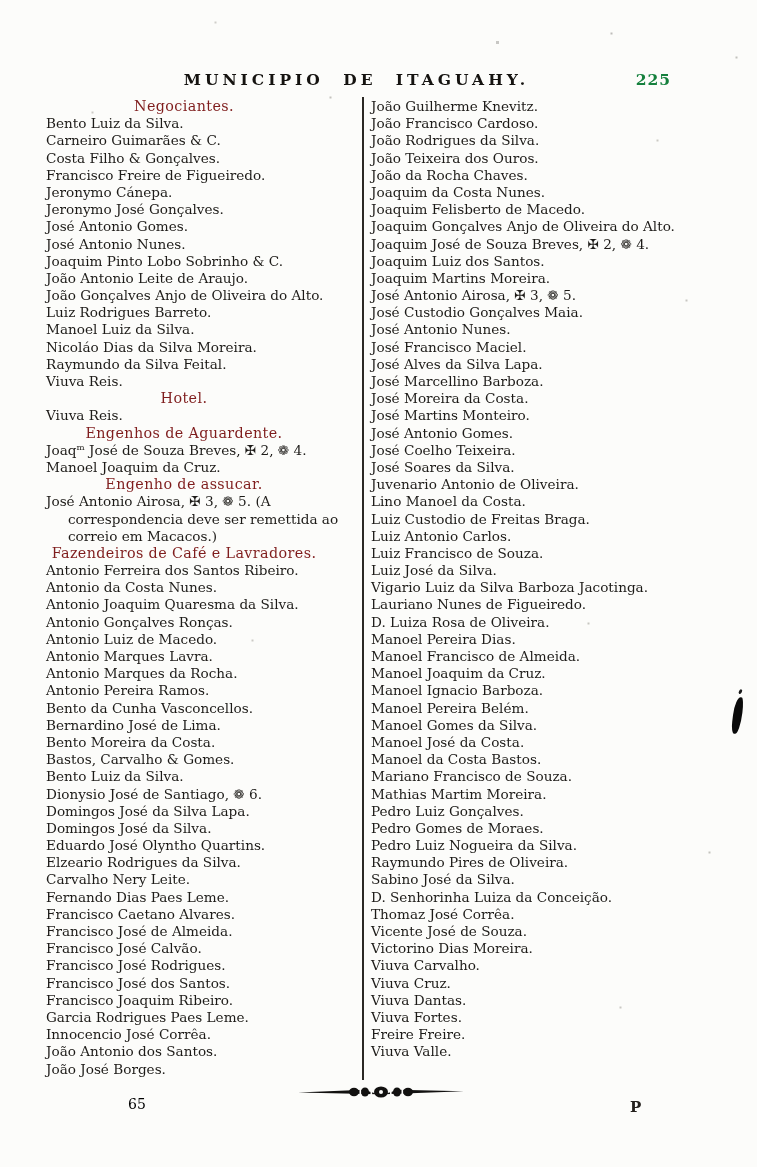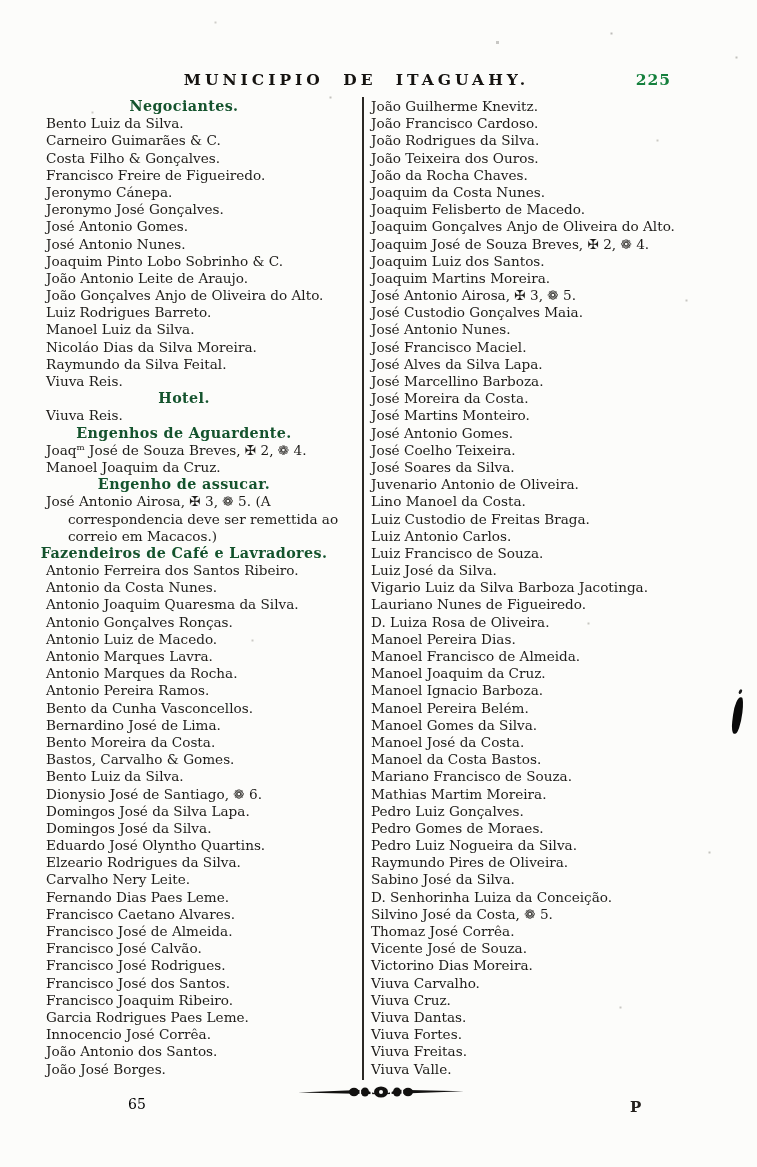--- a/index.html
+++ b/index.html
@@ -26,23 +26,23 @@
   }
   .col-divider{
     position:absolute;left:362px;top:97px;
     width:1.6px;height:983px;
     background:#2b2824;
   }
   .col{position:absolute;top:98px;font-size:13.6px;line-height:17.18px;}
   .col-left{left:8px;width:352px;}
   .col-right{left:366px;width:386px;}
   .heading{
-    font-weight:bold;text-align:center;
+    font-weight:normal;text-align:center;
     font-size:14.3px;letter-spacing:.4px;
-    color:#14532d;
+    color:#7f1d1d;
   }
   .col-left .entry{padding-left:60px;text-indent:-22px;}
   .col-right .entry{padding-left:5px;}
   .entry{white-space:normal;}
   .footer-sig-left{position:absolute;left:128px;top:1096px;font-size:14px;color:#000000;}
   .footer-sig-right{position:absolute;left:630px;top:1098px;font-size:15px;font-weight:bold;color:#24211d;}
   .ornament{position:absolute;left:298px;top:1085px;width:166px;height:14px;}
   .ink-smudge{
     position:absolute;left:733px;top:697px;width:9px;height:37px;
     background:#0a0a0a;
@@ -173,29 +173,28 @@
       <div class="entry">Manoel José da Costa.</div>
       <div class="entry">Manoel da Costa Bastos.</div>
       <div class="entry">Mariano Francisco de Souza.</div>
       <div class="entry">Mathias Martim Moreira.</div>
       <div class="entry">Pedro Luiz Gonçalves.</div>
       <div class="entry">Pedro Gomes de Moraes.</div>
       <div class="entry">Pedro Luiz Nogueira da Silva.</div>
       <div class="entry">Raymundo Pires de Oliveira.</div>
       <div class="entry">Sabino José da Silva.</div>
       <div class="entry">D. Senhorinha Luiza da Conceição.</div>
-      <div class="entry">Silvino José da Costa, ❁ 5.</div>
       <div class="entry">Thomaz José Corrêa.</div>
       <div class="entry">Vicente José de Souza.</div>
       <div class="entry">Victorino Dias Moreira.</div>
       <div class="entry">Viuva Carvalho.</div>
       <div class="entry">Viuva Cruz.</div>
       <div class="entry">Viuva Dantas.</div>
       <div class="entry">Viuva Fortes.</div>
-      <div class="entry">Viuva Freitas.</div>
+      <div class="entry">Freire Freire.</div>
       <div class="entry">Viuva Valle.</div>
     </div>
 
   <div class="ink-smudge"></div>
 
   <div class="footer-sig-left">65</div>
 
   <svg class="ornament" viewBox="0 0 166 14">
     <polygon points="0,7.5 66,4.8 80,9.2" fill="#121110"></polygon>
     <polygon points="166,6.2 100,4.8 86,9.2" fill="#121110"></polygon>

